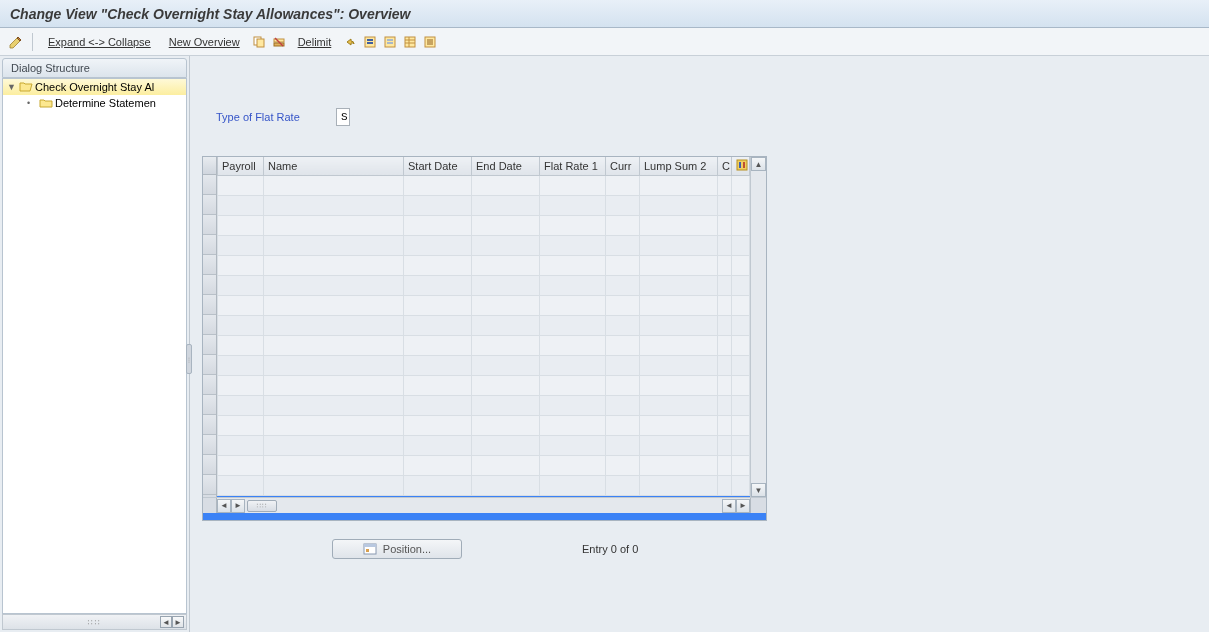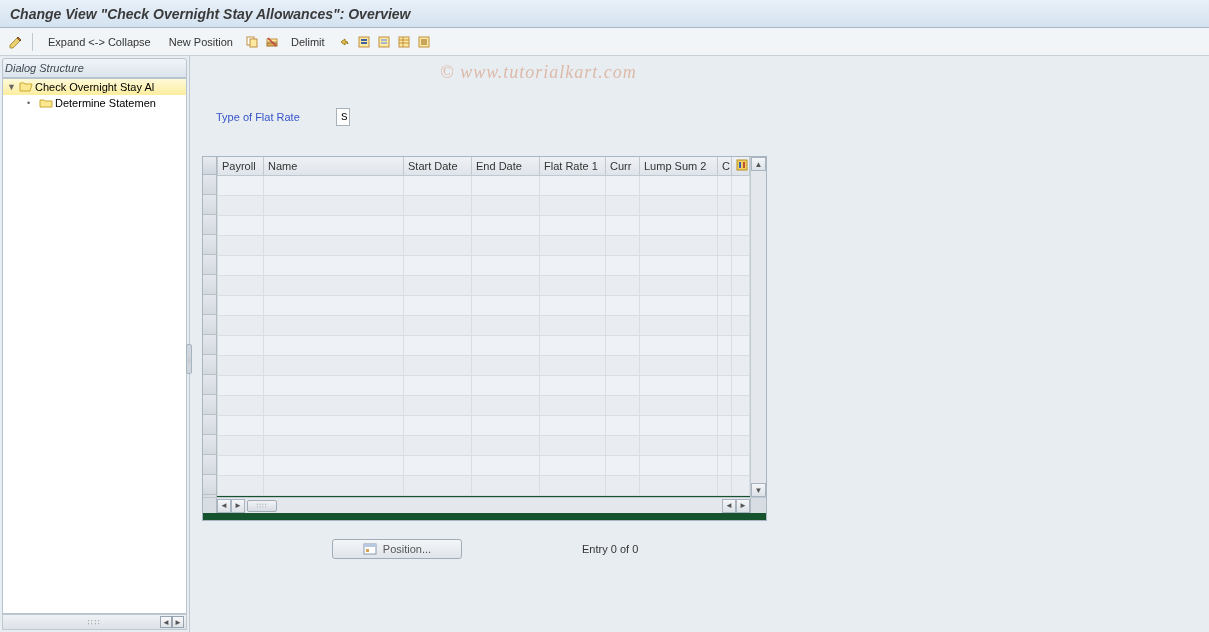--- a/index.html
+++ b/index.html
@@ -40,20 +40,21 @@
     .toolbar-btn {
       border: 1px solid transparent;
       background: transparent;
       padding: 2px 6px;
       font-size: 11px;
       color: #333;
       cursor: pointer;
       display: flex;
       align-items: center;
       border-radius: 2px;
+      text-decoration: underline;
     }
     .toolbar-icon {
       width: 16px;
       height: 16px;
       display: inline-flex;
       align-items: center;
       justify-content: center;
       cursor: pointer;
       font-size: 13px;
     }
@@ -68,25 +69,24 @@
       background: #e8edf2;
       border-right: 1px solid #c0c8d0;
       display: flex;
       flex-direction: column;
       position: relative;
     }
     .sidebar-header {
       background: linear-gradient(to bottom, #f0f4f8, #dce4ec);
       border: 1px solid #b8c4d0;
       border-radius: 3px 3px 0 0;
-      padding: 3px 2px;
+      padding: 3px 8px;
       font-size: 11px;
       color: #404850;
       margin: 2px 2px 0 2px;
-      font-style: italic;
     }
     .tree {
       flex: 1;
       background: #fff;
       border: 1px solid #b8c4d0;
       margin: 0 2px;
       overflow: hidden;
     }
     .tree-item {
       padding: 2px 4px;
@@ -169,21 +169,21 @@
       padding: 2px 4px;
       font-family: 'Courier New', monospace;
       font-size: 11px;
       height: 18px;
       line-height: 12px;
     }
     .field-code { width: 14px; text-align: center; }
     .field-value { width: 180px; }
     
     .table-container {
-      background: #14532d;
+      background: #3b82f6;
       border: 1px solid #a8b4c0;
       position: relative;
       width: 565px;
       height: 365px;
     }
     .table-grid {
       display: flex;
       height: 340px;
     }
     .row-selectors {
@@ -360,21 +360,21 @@
     <svg width="16" height="16" viewBox="0 0 16 16">
         <path d="M2 11 L9 4 L12 7 L5 14 L2 14 Z" fill="#e8d070" stroke="#a08030" stroke-width="0.8"></path>
         <path d="M10 3 L13 6 L12 7 L9 4 Z" fill="#c08040" stroke="#805020"></path>
       </svg>
   </span>
   <span class="toolbar-sep"></span>
   <button class="toolbar-btn">
     <span>Expand &lt;-&gt; Collapse</span>
   </button>
   <button class="toolbar-btn">
-    <span>New Position</span>
+    <span>New Overview</span>
   </button>
   <span class="toolbar-icon">
     <svg width="14" height="14" viewBox="0 0 14 14">
         <rect x="2" y="2" width="7" height="8" fill="#fff" stroke="#c09040"></rect>
         <rect x="5" y="4" width="7" height="8" fill="#ffe8a0" stroke="#c09040"></rect>
       </svg>
   </span>
   <span class="toolbar-icon">
     <svg width="14" height="14" viewBox="0 0 14 14">
         <rect x="2" y="4" width="10" height="3" fill="#ffe8a0" stroke="#c09040"></rect>
@@ -450,21 +450,20 @@
       <span class="scroll-dots">∷∷</span>
       <span class="scroll-arrow-pair">
         <span class="mini-arrow">◄</span>
         <span class="mini-arrow">►</span>
       </span>
     </div>
   </div>
 
   <div class="content">
     <div class="splitter-handle">⋮</div>
-    <div class="watermark">© www.tutorialkart.com</div>
 
     <div class="field-row">
       <span class="field-label">Type of Flat Rate</span>
       <span class="field-code">S</span>
     </div>
 
     <div class="table-container">
       <div class="table-grid">
         <div class="row-selectors">
           <div class="row-sel-head"></div>

